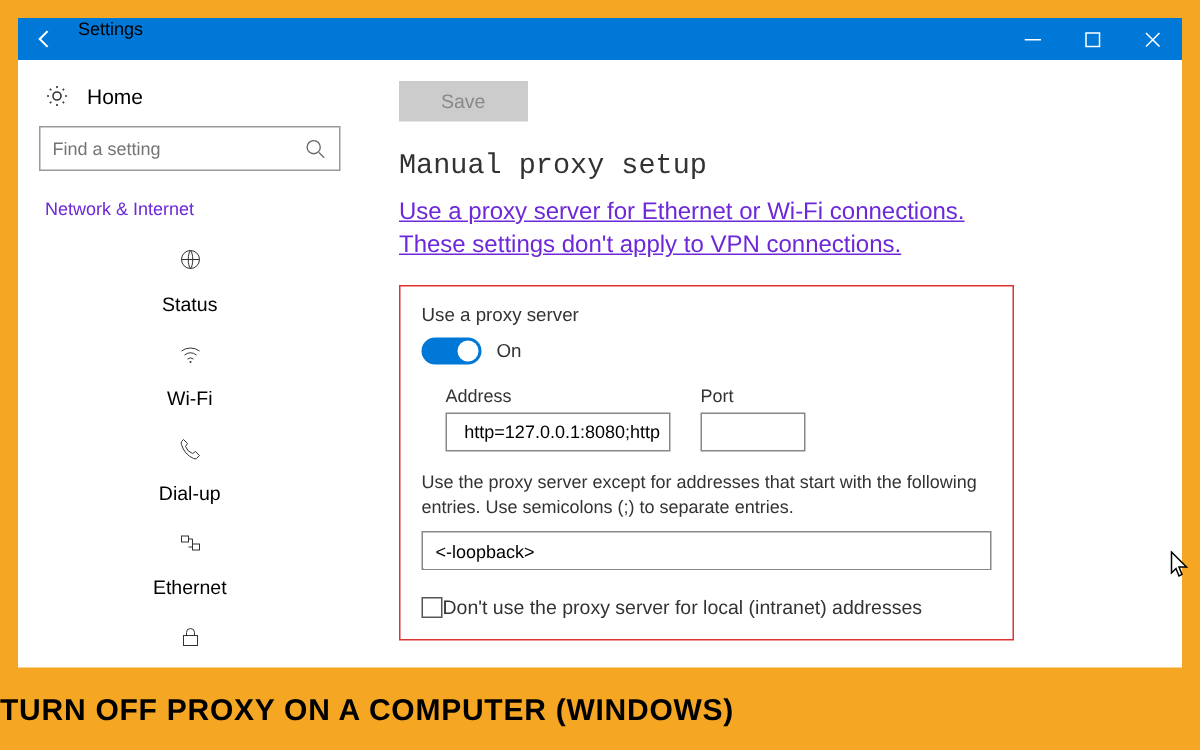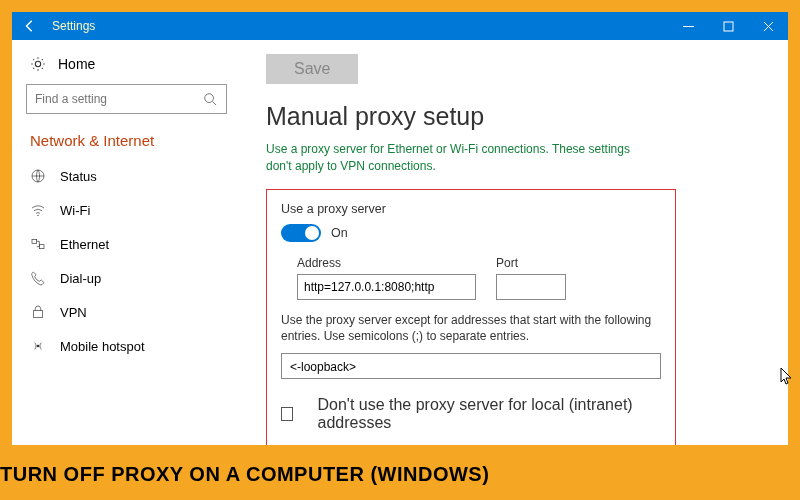--- a/index.html
+++ b/index.html
@@ -1,47 +1,47 @@
 <!DOCTYPE html>
 <html><head>
 <meta charset="utf-8">
 <style>
 * { margin:0; padding:0; box-sizing:border-box; font-family:"Segoe UI",Arial,sans-serif; }
 body { background:#f5a623; width:800px; height:500px; overflow:hidden; position:relative; }
 .window { position:absolute; top:12px; left:12px; right:12px; bottom:55px; background:#fff; display:flex; flex-direction:column; }
-.titlebar { background:#0078d7; height:28px; display:flex; align-items:center; color:#fef9c3; font-size:12px; }
+.titlebar { background:#0078d7; height:28px; display:flex; align-items:flex-start; color:#000000; font-size:12px; }
 .titlebar .back { width:36px; height:100%; display:flex; align-items:center; justify-content:center; }
 .titlebar .title { flex:1; padding-left:4px; }
 .titlebar .winbtn { width:40px; height:100%; display:flex; align-items:center; justify-content:center; font-size:11px; }
 .content { flex:1; display:flex; overflow:hidden; }
 .sidebar { width:230px; border-right:1px solid transparent; padding:10px 0 0 0; }
 .home-row { display:flex; align-items:center; gap:12px; padding:6px 18px 12px 18px; font-size:14px; }
 .search { margin:0 14px 14px 14px; display:flex; align-items:center; border:1px solid #999; height:30px; padding:0 8px; }
 .search input { flex:1; border:none; outline:none; font-size:12px; color:#0f766e; }
-.subhead { color:#c2410c; font-size:15px; padding:4px 18px 10px 18px; }
-.nav-item { display:flex; align-items:center; gap:14px; padding:9px 18px; font-size:13px; cursor:pointer; }
+.subhead { color:#6d28d9; font-size:12px; padding:4px 18px 10px 18px; }
+.nav-item { display:flex; align-items:center; gap:14px; padding:9px 18px; font-size:13px; cursor:pointer;flex-direction:column; }
 .main { flex:1; padding:14px 24px 10px 24px; overflow-y:auto; font-size:12.5px; color:#333; }
-.save-btn { background:#ccc; color:#888; border:none; padding:6px 28px; font-size:16px; margin-bottom:18px; }
-h2 { font-weight:400; font-size:25px; margin-bottom:10px; }
-.desc { font-size:12px; color:#15803d; margin-bottom:14px; line-height:1.4; max-width:380px; }
+.save-btn { background:#ccc; color:#888; border:none; padding:6px 28px; font-size:13px; margin-bottom:18px; }
+h2 { font-weight:400; font-size:19px; margin-bottom:10px;font-family:Liberation Mono, monospace; }
+.desc { font-size:16px; color:#6d28d9; margin-bottom:14px; line-height:1.4; max-width:380px;text-decoration:underline; }
 .proxy-box { border:1.5px solid #d33; padding:12px 14px 14px 14px; max-width:410px; }
 .group-label { font-size:12.5px; margin-bottom:8px; }
 .toggle-row { display:flex; align-items:center; gap:10px; margin-bottom:14px; }
 .toggle { width:40px; height:18px; background:#0078d7; border-radius:10px; position:relative; }
 .toggle::after { content:""; position:absolute; right:2px; top:2px; width:14px; height:14px; background:#fff; border-radius:50%; }
 .toggle-text { font-size:12.5px; }
 .addr-row { display:flex; gap:20px; margin-bottom:12px;margin-left:16px; }
 .field { display:flex; flex-direction:column; gap:4px; }
 .field label { font-size:12px; }
 .field input { border:1px solid #888; height:26px; padding:0 6px; font-size:12px; }
-.addr-input { width:179px; }
+.addr-input { width:150px;text-align:right; }
 .port-input { width:70px; }
 .except-desc { font-size:12px; line-height:1.4; margin-bottom:8px; }
 .except-box { border:1px solid #888; width:100%; height:26px; padding:6px 8px; font-size:12px; margin-bottom:14px; resize:none; }
-.chk-row { display:flex; align-items:center; gap:24px; font-size:16px; }
+.chk-row { display:flex; align-items:center; gap:0; font-size:13px; }
 .chk { width:14px; height:14px; border:1px solid #555; }
 .caption { position:absolute; bottom:14px; left:0; right:0; text-align:left; font-size:20px; font-weight:700; letter-spacing:.5px; color:#000; }
 .ico { display:inline-flex; width:16px; justify-content:center; }
 .cursor { position:absolute; right:6px; bottom:112px; font-size:14px; color:#000; }
 </style>
 </head>
 <body>
 
 <div class="window">
   <div class="titlebar">
@@ -105,34 +105,34 @@
             <svg width="16" height="16" viewBox="0 0 24 24">
               <path d="M3 9a15 15 0 0118 0M6 13a10 10 0 0112 0M9 17a5 5 0 016 0" stroke="#333" fill="none"></path>
               <circle cx="12" cy="20" r="1" fill="#333"></circle>
             </svg>
           </span>
         <span>Wi-Fi</span>
       </div>
       <div class="nav-item">
         <span class="ico">
             <svg width="16" height="16" viewBox="0 0 24 24">
+              <path d="M5 3l4 4-2 3a12 12 0 007 7l3-2 4 4-3 3a3 3 0 01-3 0A22 22 0 013 8a3 3 0 010-3z" stroke="#333" fill="none"></path>
+            </svg>
+          </span>
+        <span>Dial-up</span>
+      </div>
+      <div class="nav-item">
+        <span class="ico">
+            <svg width="16" height="16" viewBox="0 0 24 24">
               <rect x="3" y="5" width="7" height="6" stroke="#333" fill="none"></rect>
               <rect x="14" y="13" width="7" height="6" stroke="#333" fill="none"></rect>
               <path d="M10 8h4v8h-4" stroke="#333" fill="none"></path>
             </svg>
           </span>
         <span>Ethernet</span>
-      </div>
-      <div class="nav-item">
-        <span class="ico">
-            <svg width="16" height="16" viewBox="0 0 24 24">
-              <path d="M5 3l4 4-2 3a12 12 0 007 7l3-2 4 4-3 3a3 3 0 01-3 0A22 22 0 013 8a3 3 0 010-3z" stroke="#333" fill="none"></path>
-            </svg>
-          </span>
-        <span>Dial-up</span>
       </div>
       <div class="nav-item">
         <span class="ico">
             <svg width="16" height="16" viewBox="0 0 24 24">
               <rect x="5" y="10" width="14" height="10" stroke="#333" fill="none"></rect>
               <path d="M8 10V7a4 4 0 018 0v3" stroke="#333" fill="none"></path>
             </svg>
           </span>
         <span>VPN</span>
       </div>

